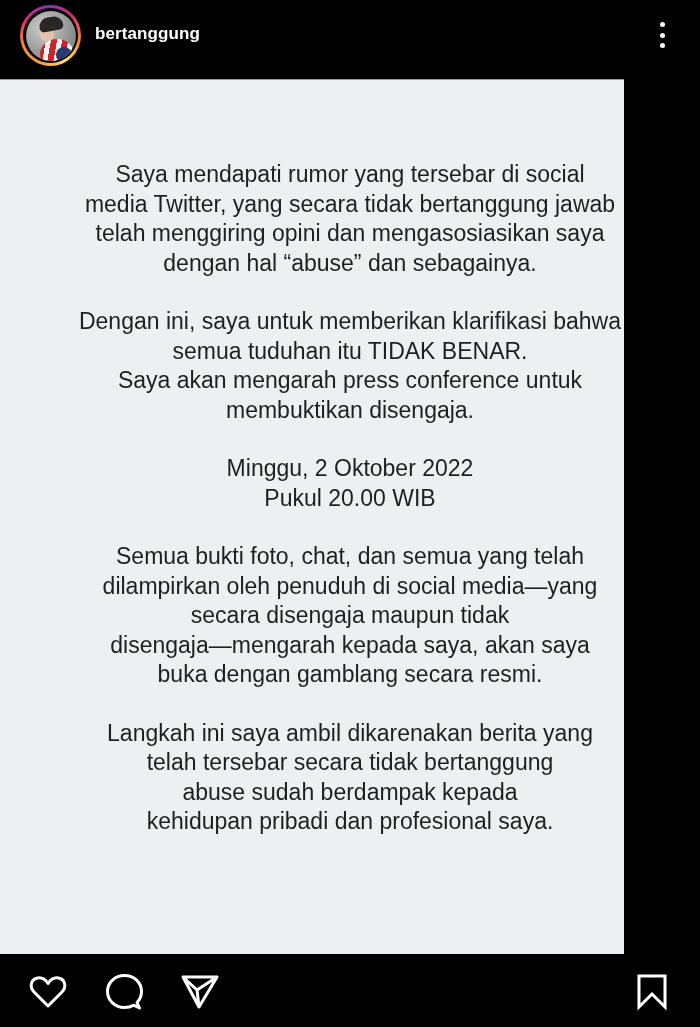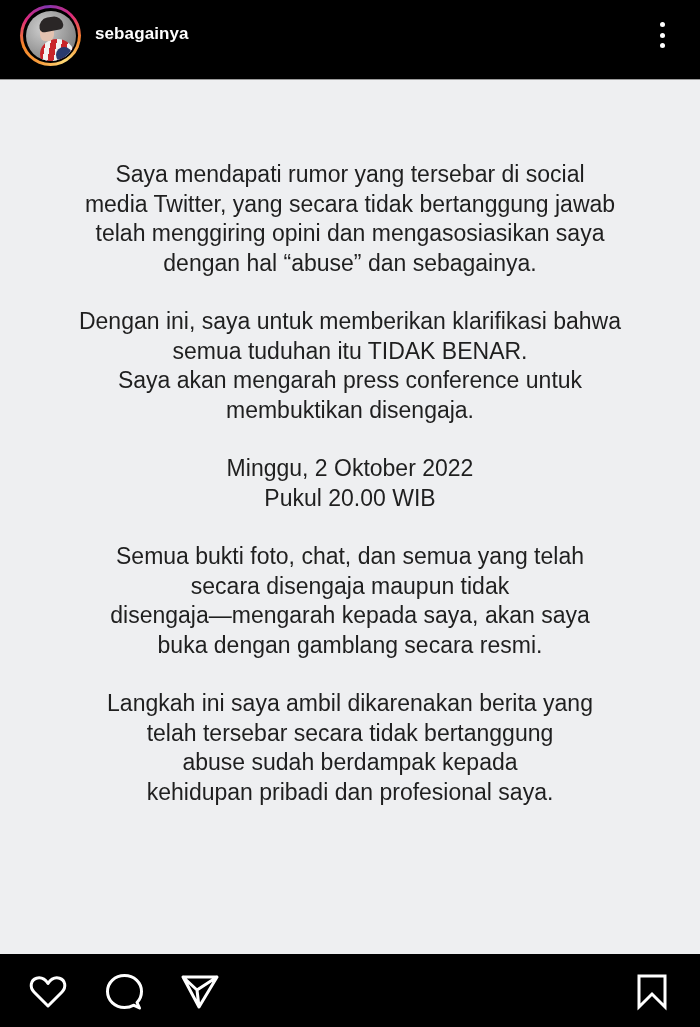--- a/index.html
+++ b/index.html
@@ -34,21 +34,21 @@
     position: absolute; left: 95px; top: 24px; color: #fff; font-weight: bold; font-size: 17px;
     letter-spacing: 0.1px;
   }
   .more-btn {
     position: absolute; left: 650px; top: 18px; width: 24px; height: 34px;
     display: flex; flex-direction: column; align-items: center; justify-content: space-between; padding: 4px 0;
   }
   .more-btn .dot { width: 5px; height: 5px; border-radius: 50%; background: #fff; }
 
   .post {
-    position: absolute; top: 79px; left: 0; width: 700px; height: 875px;
+    position: absolute; top: 79px; left: 0; width: 624px; height: 875px;
     background: #eeeff1;
     border-top: 1px solid #9a9a9a;
   }
   .post-text {
     position: absolute; left: 0; top: 80px; width: 700px; text-align: center;
     color: #1f1f1f; font-size: 23px; line-height: 29.5px;
   }
   .para { margin-bottom: 29px; }
   .para .line { display: block; white-space: nowrap; }
 
@@ -65,21 +65,21 @@
   <div class="avatar-ring">
     <div class="avatar-gap">
       <div class="avatar">
         <div class="shield"></div>
         <div class="blue"></div>
         <div class="face"></div>
         <div class="hair"></div>
       </div>
     </div>
   </div>
-  <span class="username">sebagainya</span>
+  <span class="username">bertanggung</span>
   <div class="more-btn">
     <span class="dot"></span>
     <span class="dot"></span>
     <span class="dot"></span>
   </div>
 </div>
 
 <div class="post">
   <div class="post-text">
     <div class="para">
@@ -93,20 +93,21 @@
       <span class="line">semua tuduhan itu TIDAK BENAR.</span>
       <span class="line">Saya akan mengarah press conference untuk</span>
       <span class="line">membuktikan disengaja.</span>
     </div>
     <div class="para">
       <span class="line">Minggu, 2 Oktober 2022</span>
       <span class="line">Pukul 20.00 WIB</span>
     </div>
     <div class="para">
       <span class="line">Semua bukti foto, chat, dan semua yang telah</span>
+      <span class="line">dilampirkan oleh penuduh di social media—yang</span>
       <span class="line">secara disengaja maupun tidak</span>
       <span class="line">disengaja—mengarah kepada saya, akan saya</span>
       <span class="line">buka dengan gamblang secara resmi.</span>
     </div>
     <div class="para">
       <span class="line">Langkah ini saya ambil dikarenakan berita yang</span>
       <span class="line">telah tersebar secara tidak bertanggung</span>
       <span class="line">abuse sudah berdampak kepada</span>
       <span class="line">kehidupan pribadi dan profesional saya.</span>
     </div>

